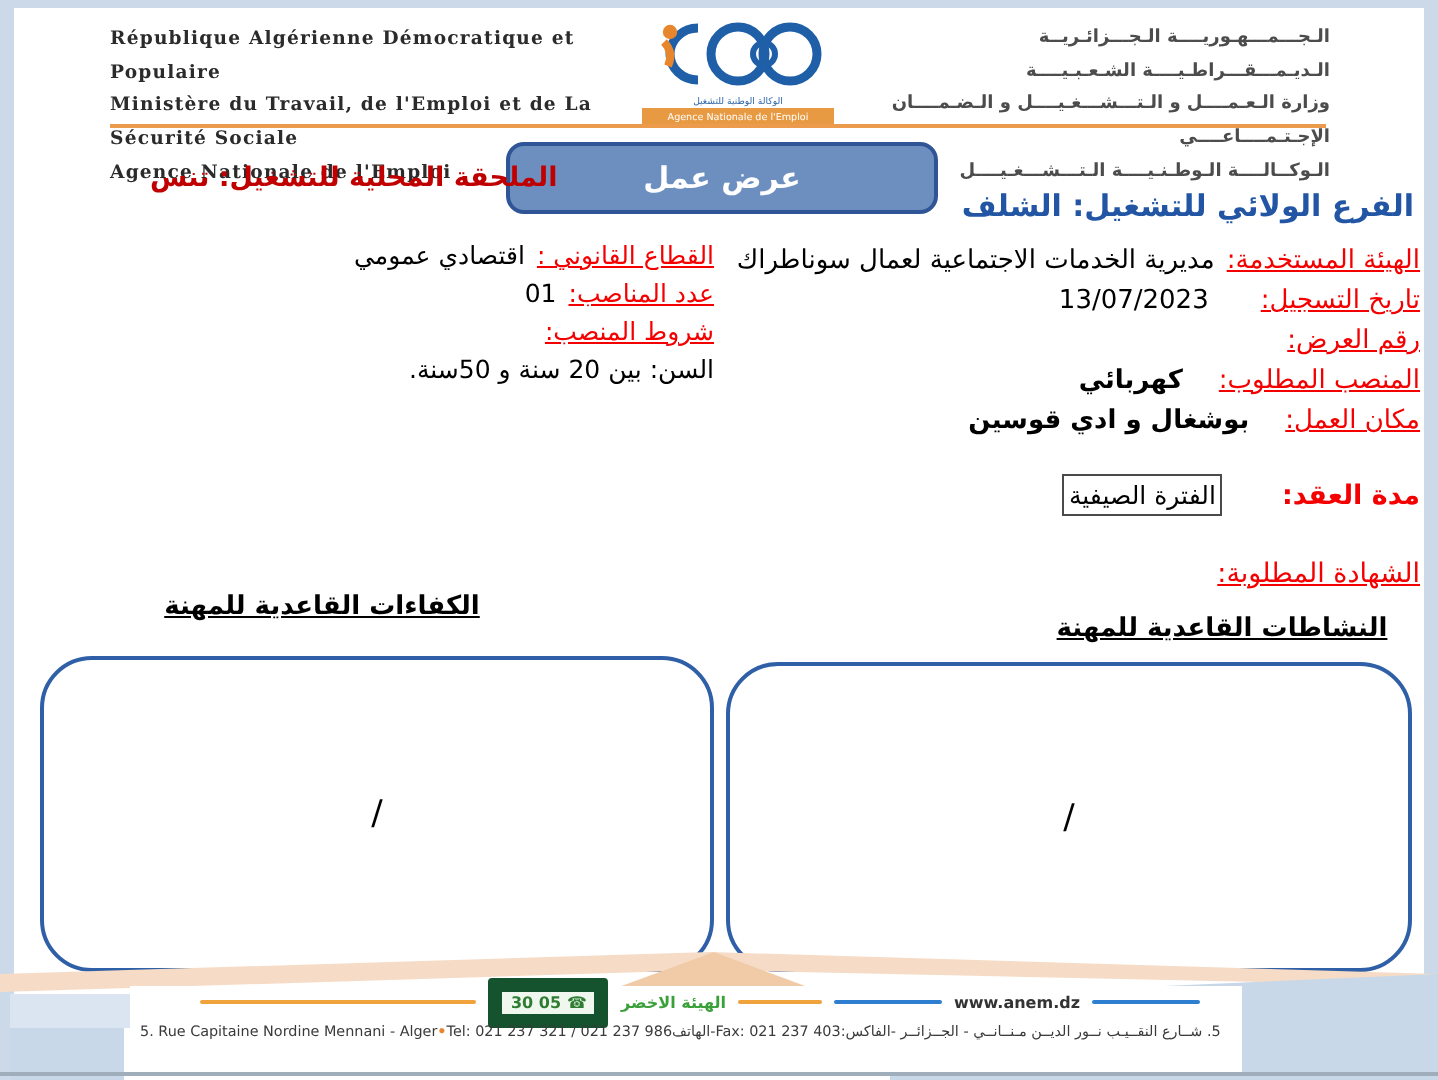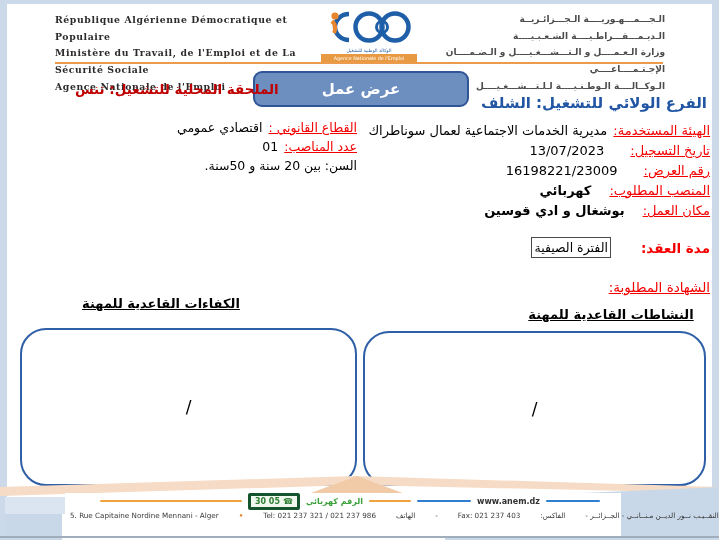--- a/index.html
+++ b/index.html
@@ -46,27 +46,27 @@
           display:flex;align-items:center;justify-content:center;
           font-size:17px;color:#000;box-sizing:border-box;}
   .bb-left{left:20px;top:328px;width:337px;height:158px;}
   .bb-right{left:363px;top:331px;width:343px;height:155px;}
   
   .f-svg{left:0;top:472px;}
   .f-line1{left:100px;top:495px;width:500px;height:12px;display:flex;
            align-items:center;gap:6px;font-size:7.5px;white-space:nowrap;}
   .dash{height:2px;border-radius:1px;}
   .dash-o{background:#f0a23c;} .dash-b{background:#2f7fd0;}
-  .greenbox{border:3px solid #14532d;background:#eff7ef;color:#2e7d32;
+  .greenbox{border:7px solid #14532d;background:#eff7ef;color:#2e7d32;
             font-weight:bold;font-size:8px;padding:0 4px;border-radius:2px;
             display:flex;align-items:center;gap:3px;line-height:11px;}
   .greenlab{color:#3aa13a;font-weight:bold;font-size:8px;direction:rtl;}
   .website{color:#333;font-weight:bold;font-size:8px;}
   .f-line2{left:70px;top:511px;width:548px;display:flex;align-items:baseline;
-           gap:20px;font-size:7.2px;color:#3a3a3a;white-space:nowrap;}
+           gap:0;font-size:7.2px;color:#3a3a3a;white-space:nowrap;}
   .f-line2 .bidi{direction:rtl;unicode-bidi:isolate;}
   .odot{color:#e8862d;font-weight:bold;}
 </style>
 </head>
 <body>
 
 <div class="page">
 
   <div class="abs edge" style="left:0;top:0;width:7px;height:540px;"></div>
   <div class="abs edge" style="left:0;top:0;width:719px;height:4px;"></div>
@@ -88,60 +88,62 @@
       <path d="M19 15 q5 5 2 12" fill="none" stroke="#e8862d" stroke-width="4"></path>
       <text x="56" y="46" text-anchor="middle" font-size="4.6" fill="#2a62a8" font-family="DejaVu Sans, sans-serif" direction="rtl">الوكالة الوطنية للتشغيل</text>
       <rect x="8" y="48" width="96" height="8" fill="#e89a42"></rect>
       <text x="56" y="54" text-anchor="middle" font-size="4.8" fill="#ffffff" font-family="DejaVu Sans, sans-serif">Agence Nationale de l'Emploi</text>
     </svg>
   </div>
 
   <div class="abs hdr-ar">
     <div>الـجـــمـــهـوريــــة الـجـــزائـريــة الـديـمـــقـــراطـيــــة الشـعـبـيــــة</div>
     <div>وزارة الـعـمــــل و الـتـــشـــغـيــــل و الـضـمــــان الإجـتـمــــاعــــي</div>
-    <div>الـوكــالــــة    الـوطـنـيــــة    لـلـتـــشـــغـيــــل</div>
+    <div>الـوكــالــــة    الـوطـنـيــــة    الـتـــشـــغـيــــل</div>
   </div>
 
   <div class="abs orange-rule"></div>
 
   <div class="abs branch">الفرع الولائي للتشغيل:  الشلف</div>
   <div class="abs offer-btn">عرض عمل</div>
   <div class="abs annex">الملحقة المحلية للتشغيل: تنس</div>
 
   <div class="abs col col-right">
     <div class="frow">
       <span class="rl">الهيئة المستخدمة:</span>
       <span class="v">مديرية الخدمات الاجتماعية لعمال سوناطراك</span>
     </div>
     <div class="frow g1">
       <span class="rl">تاريخ التسجيل:</span>
       <span class="v">13/07/2023</span>
     </div>
     <div class="frow g1">
       <span class="rl">رقم العرض:</span>
-      <span class="v">16198221/23009</span>
     </div>
     <div class="frow g2">
       <span class="rl">المنصب المطلوب:</span>
       <span class="vb">كهربائي</span>
     </div>
     <div class="frow g2">
       <span class="rl">مكان العمل:</span>
       <span class="vb">بوشغال و ادي قوسين</span>
     </div>
   </div>
 
   <div class="abs col col-left">
     <div class="frow">
       <span class="rl">القطاع القانوني  :</span>
       <span class="v">اقتصادي عمومي</span>
     </div>
     <div class="frow">
       <span class="rl">عدد المناصب:</span>
       <span class="v">01</span>
+    </div>
+    <div class="frow">
+      <span class="rl">شروط المنصب:</span>
     </div>
     <div class="frow">
       <span class="v">السن:  بين 20 سنة و 50سنة.</span>
     </div>
   </div>
 
   <div class="abs contract">
     <span class="rl2">مدة العقد:</span>
     <span class="contract-box">الفترة الصيفية</span>
   </div>
@@ -169,21 +171,21 @@
     <rect x="65" y="21" width="556" height="43" fill="#ffffff"></rect>
     <rect x="0" y="64" width="719" height="2" fill="#a0aebc"></rect>
   </svg>
 
   <div class="abs f-line1">
     <span class="dash dash-o" style="flex:1;"></span>
     <span class="greenbox">
       <span>30 05</span>
       <span>☎</span>
     </span>
-    <span class="greenlab">الرقم كهربائي</span>
+    <span class="greenlab">الهيئة الاخضر</span>
     <span class="dash dash-o" style="width:42px;"></span>
     <span class="dash dash-b" style="width:54px;"></span>
     <span class="website">www.anem.dz</span>
     <span class="dash dash-b" style="width:54px;"></span>
   </div>
 
   <div class="abs f-line2">
     <span>5.  Rue  Capitaine  Nordine  Mennani  -  Alger</span>
     <span class="odot">•</span>
     <span>Tel: 021 237 321 / 021 237 986</span>

